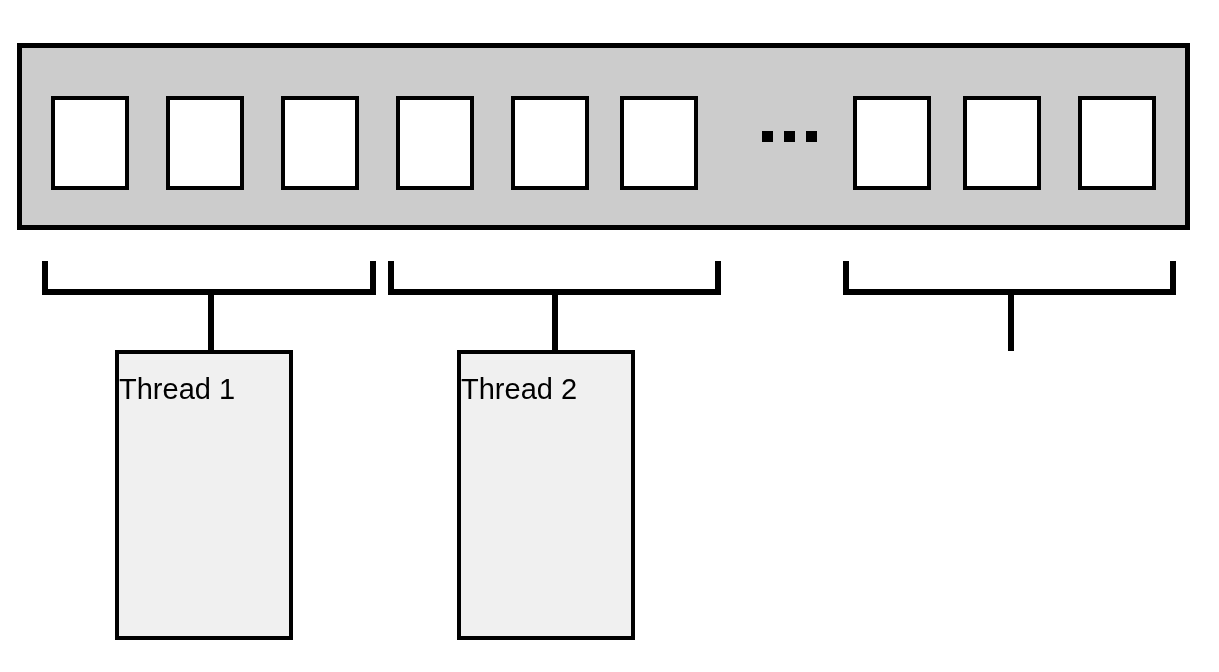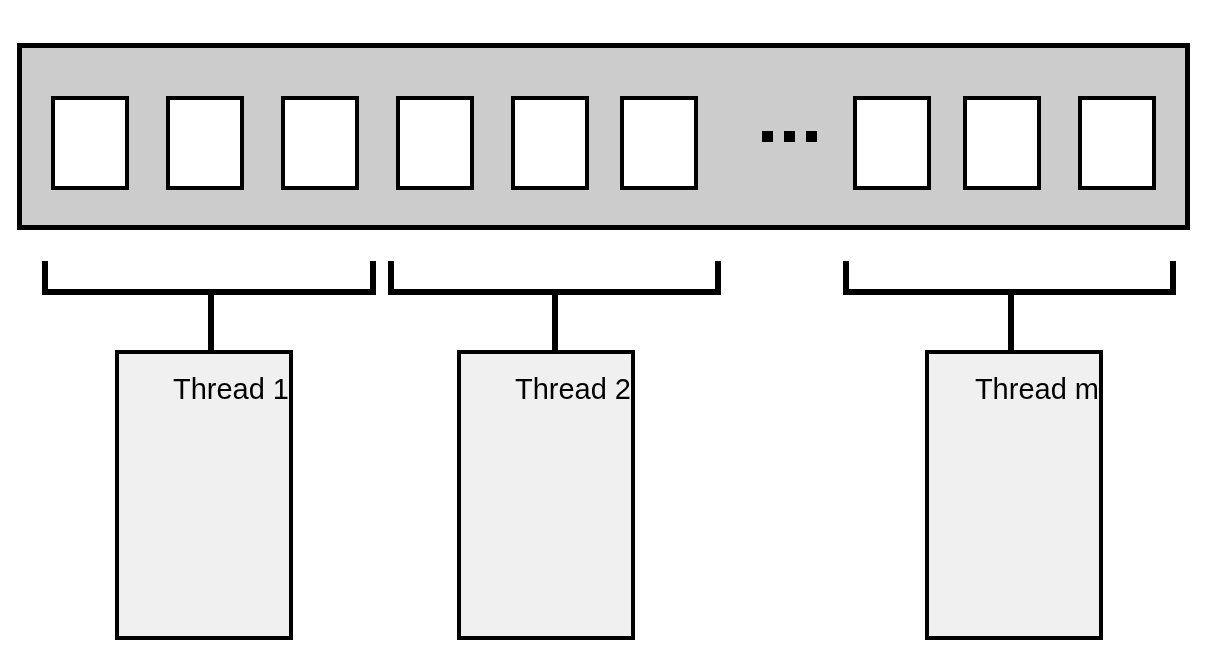--- a/index.html
+++ b/index.html
@@ -101,21 +101,21 @@
     height: 290px;
     background: #f0f0f0;
     border: 4px solid #000000;
     box-sizing: border-box;
   }
   .thread-label {
     position: absolute;
     left: 0;
     right: 0;
     top: 18px;
-    text-align: right;
+    text-align: left;
     font-size: 29px;
     line-height: 34px;
     color: #000000;
     font-family: "Liberation Sans", sans-serif;
   }
 </style>
 </head>
 <body>
 
 <div id="stage">
@@ -157,17 +157,14 @@
   <div class="stem" style="left:208px"></div>
   <div class="stem" style="left:552px"></div>
   <div class="stem" style="left:1008px"></div>
 
   <div class="thread-box" style="left:115px">
     <div class="thread-label">Thread 1</div>
   </div>
   <div class="thread-box" style="left:457px">
     <div class="thread-label">Thread 2</div>
   </div>
-  <div class="thread-box" style="left:925px">
-    <div class="thread-label">Thread m</div>
-  </div>
 
 </div>
 
 </body></html>

